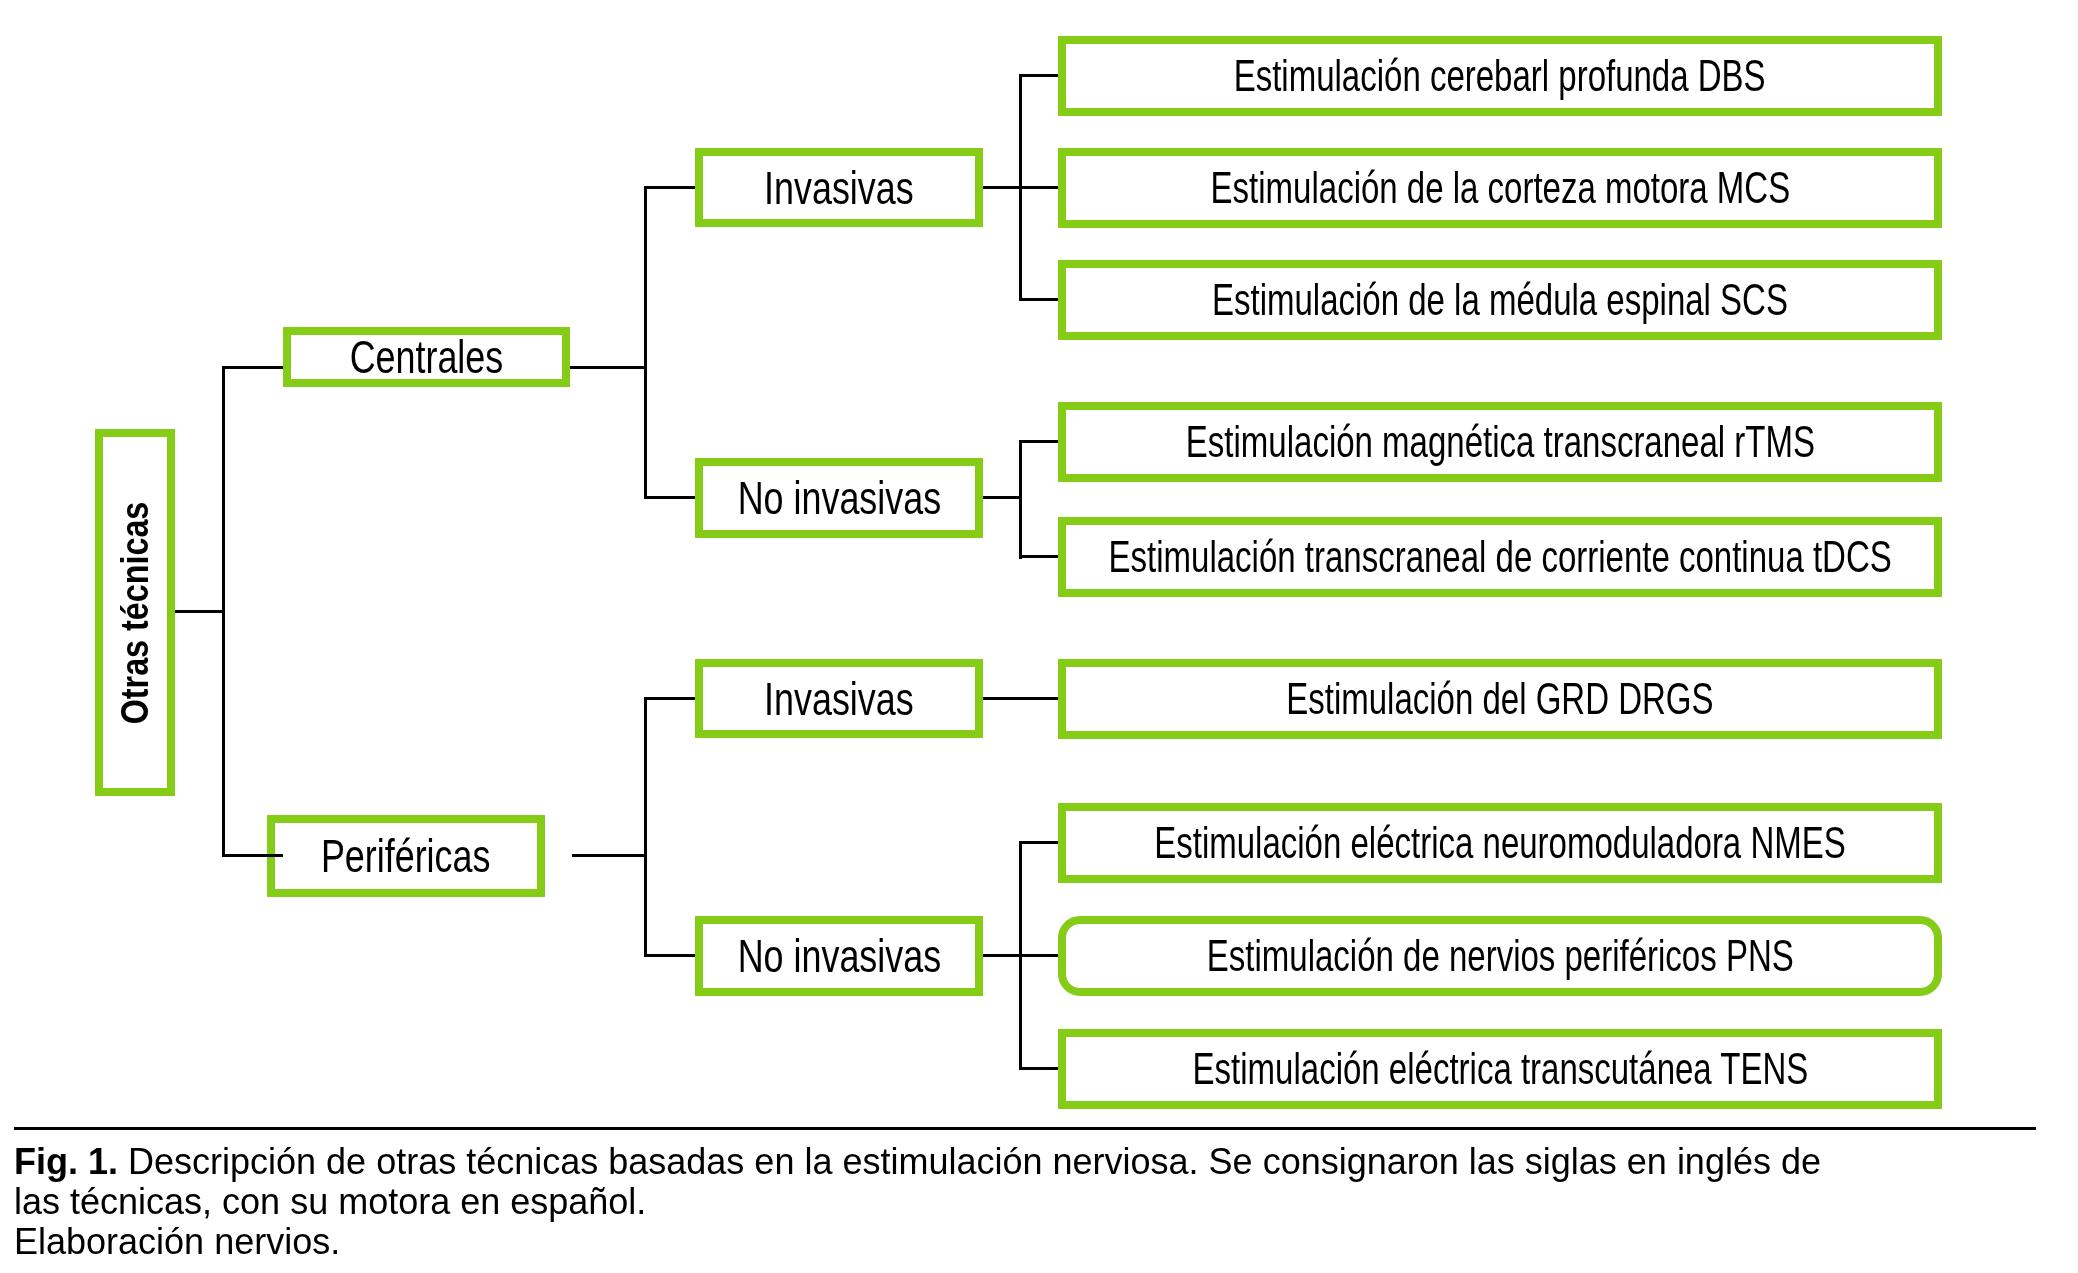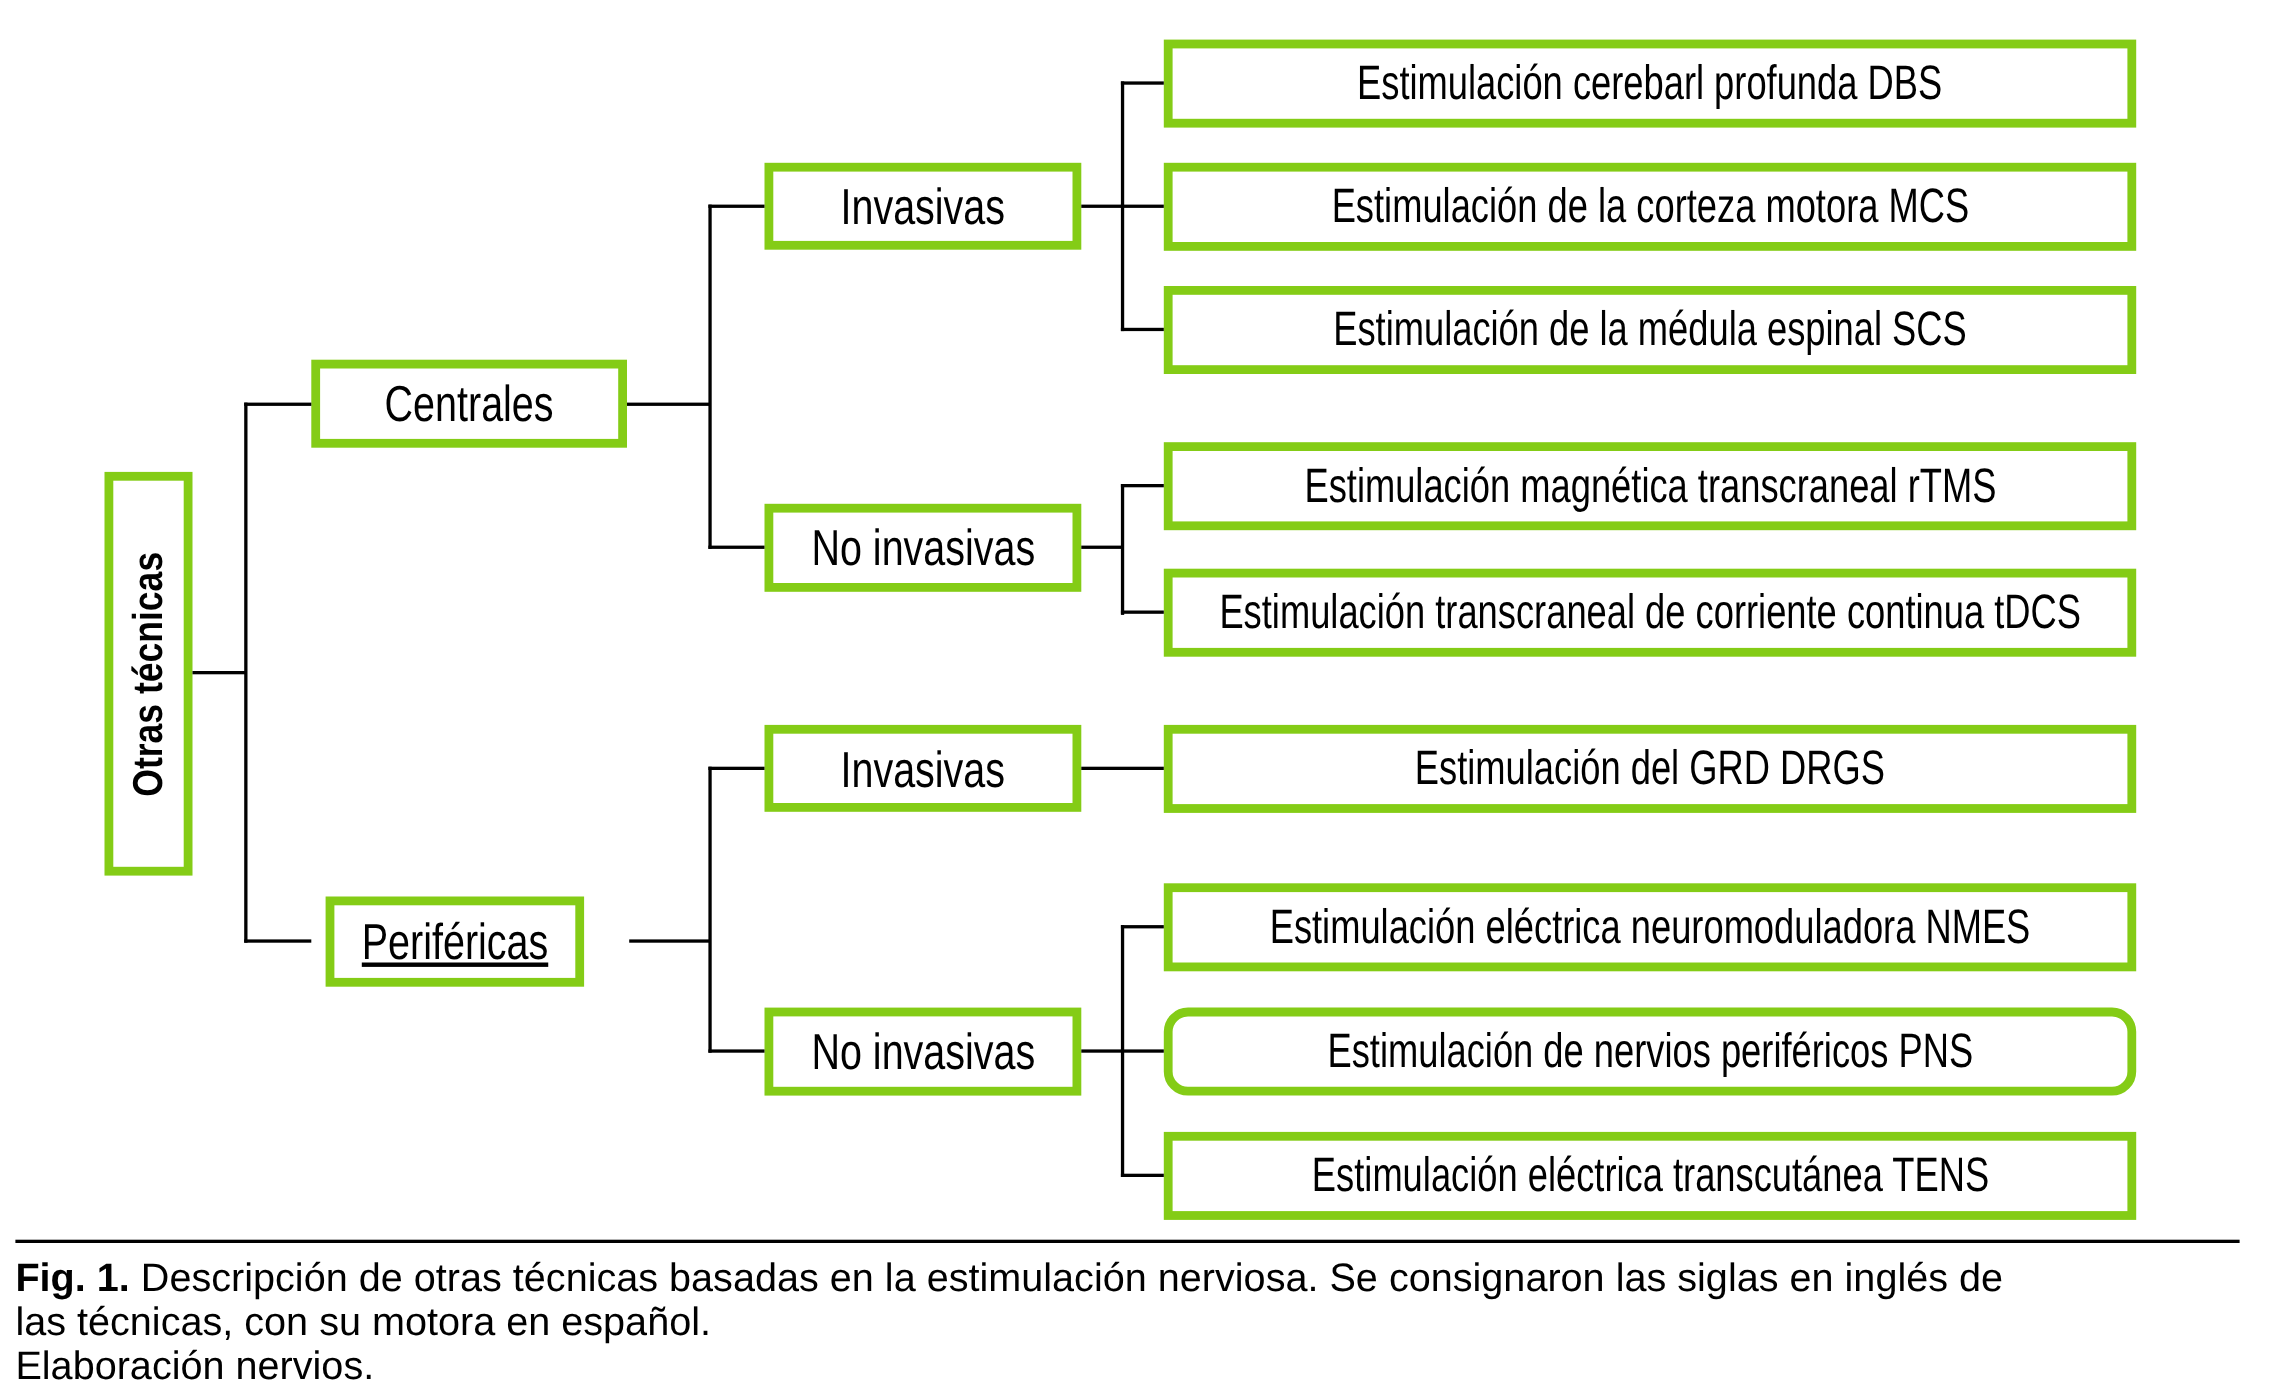--- a/index.html
+++ b/index.html
@@ -42,22 +42,22 @@
     font-weight: bold;
     transform: rotate(-90deg) scaleX(0.85);
     line-height: 1;
   }
   .line {
     position: absolute;
     background: #000000;
   }
   
   #fig-root        { left:  95px; top: 429px; width:  80px; height: 367px; }
-  #n-centrales     { left: 283px; top: 327px; width: 287px; height:  80px; }
-  #n-perifericas   { left: 296px; top: 815px; width: 235px; height:  82px; text-decoration: underline; }
+  #n-centrales     { left: 283px; top: 327px; width: 287px; height:  60px; }
+  #n-perifericas   { left: 267px; top: 815px; width: 278px; height:  82px; }
   #n-c-inv         { left: 695px; top: 148px; width: 288px; height:  79px; }
   #n-c-noinv       { left: 695px; top: 458px; width: 288px; height:  80px; }
   #n-p-inv         { left: 695px; top: 659px; width: 288px; height:  79px; }
   #n-p-noinv       { left: 695px; top: 916px; width: 288px; height:  80px; }
   .leaf            { left: 1058px; width: 884px; height: 80px; }
   #leaf-dbs  { top:   36px; }
   #leaf-mcs  { top:  148px; }
   #leaf-scs  { top:  260px; }
   #leaf-rtms { top:  402px; }
   #leaf-tdcs { top:  517px; }

